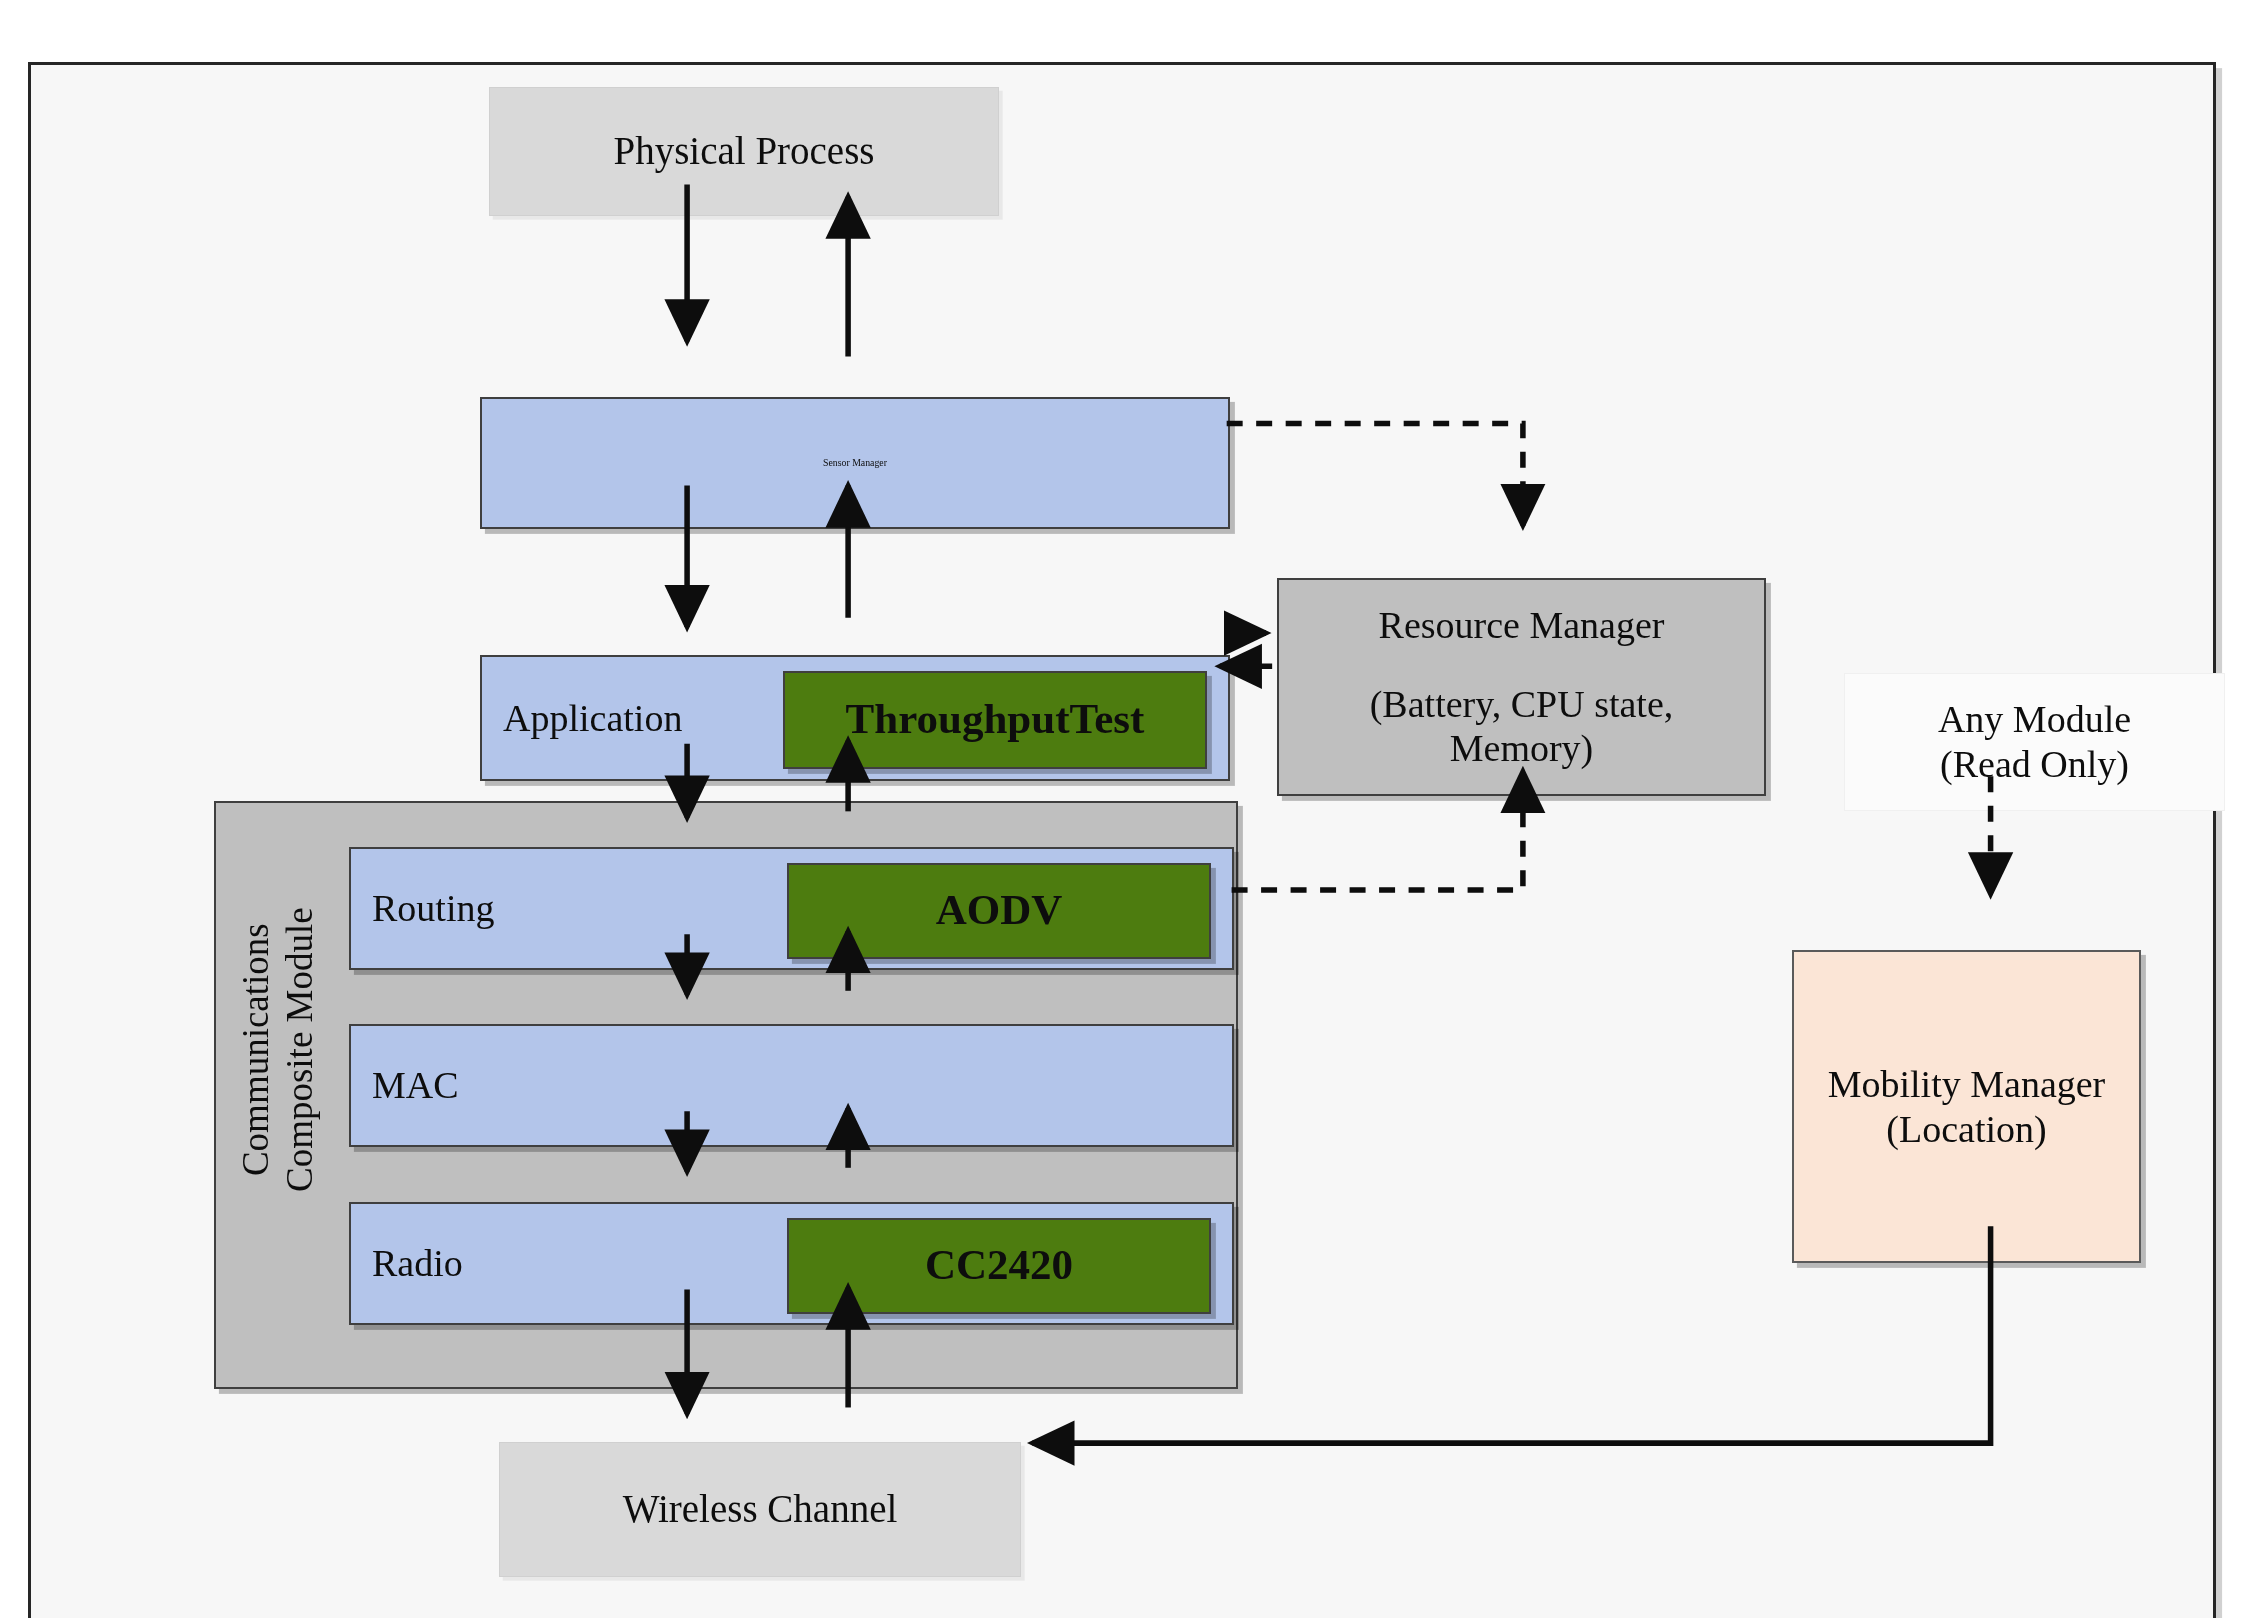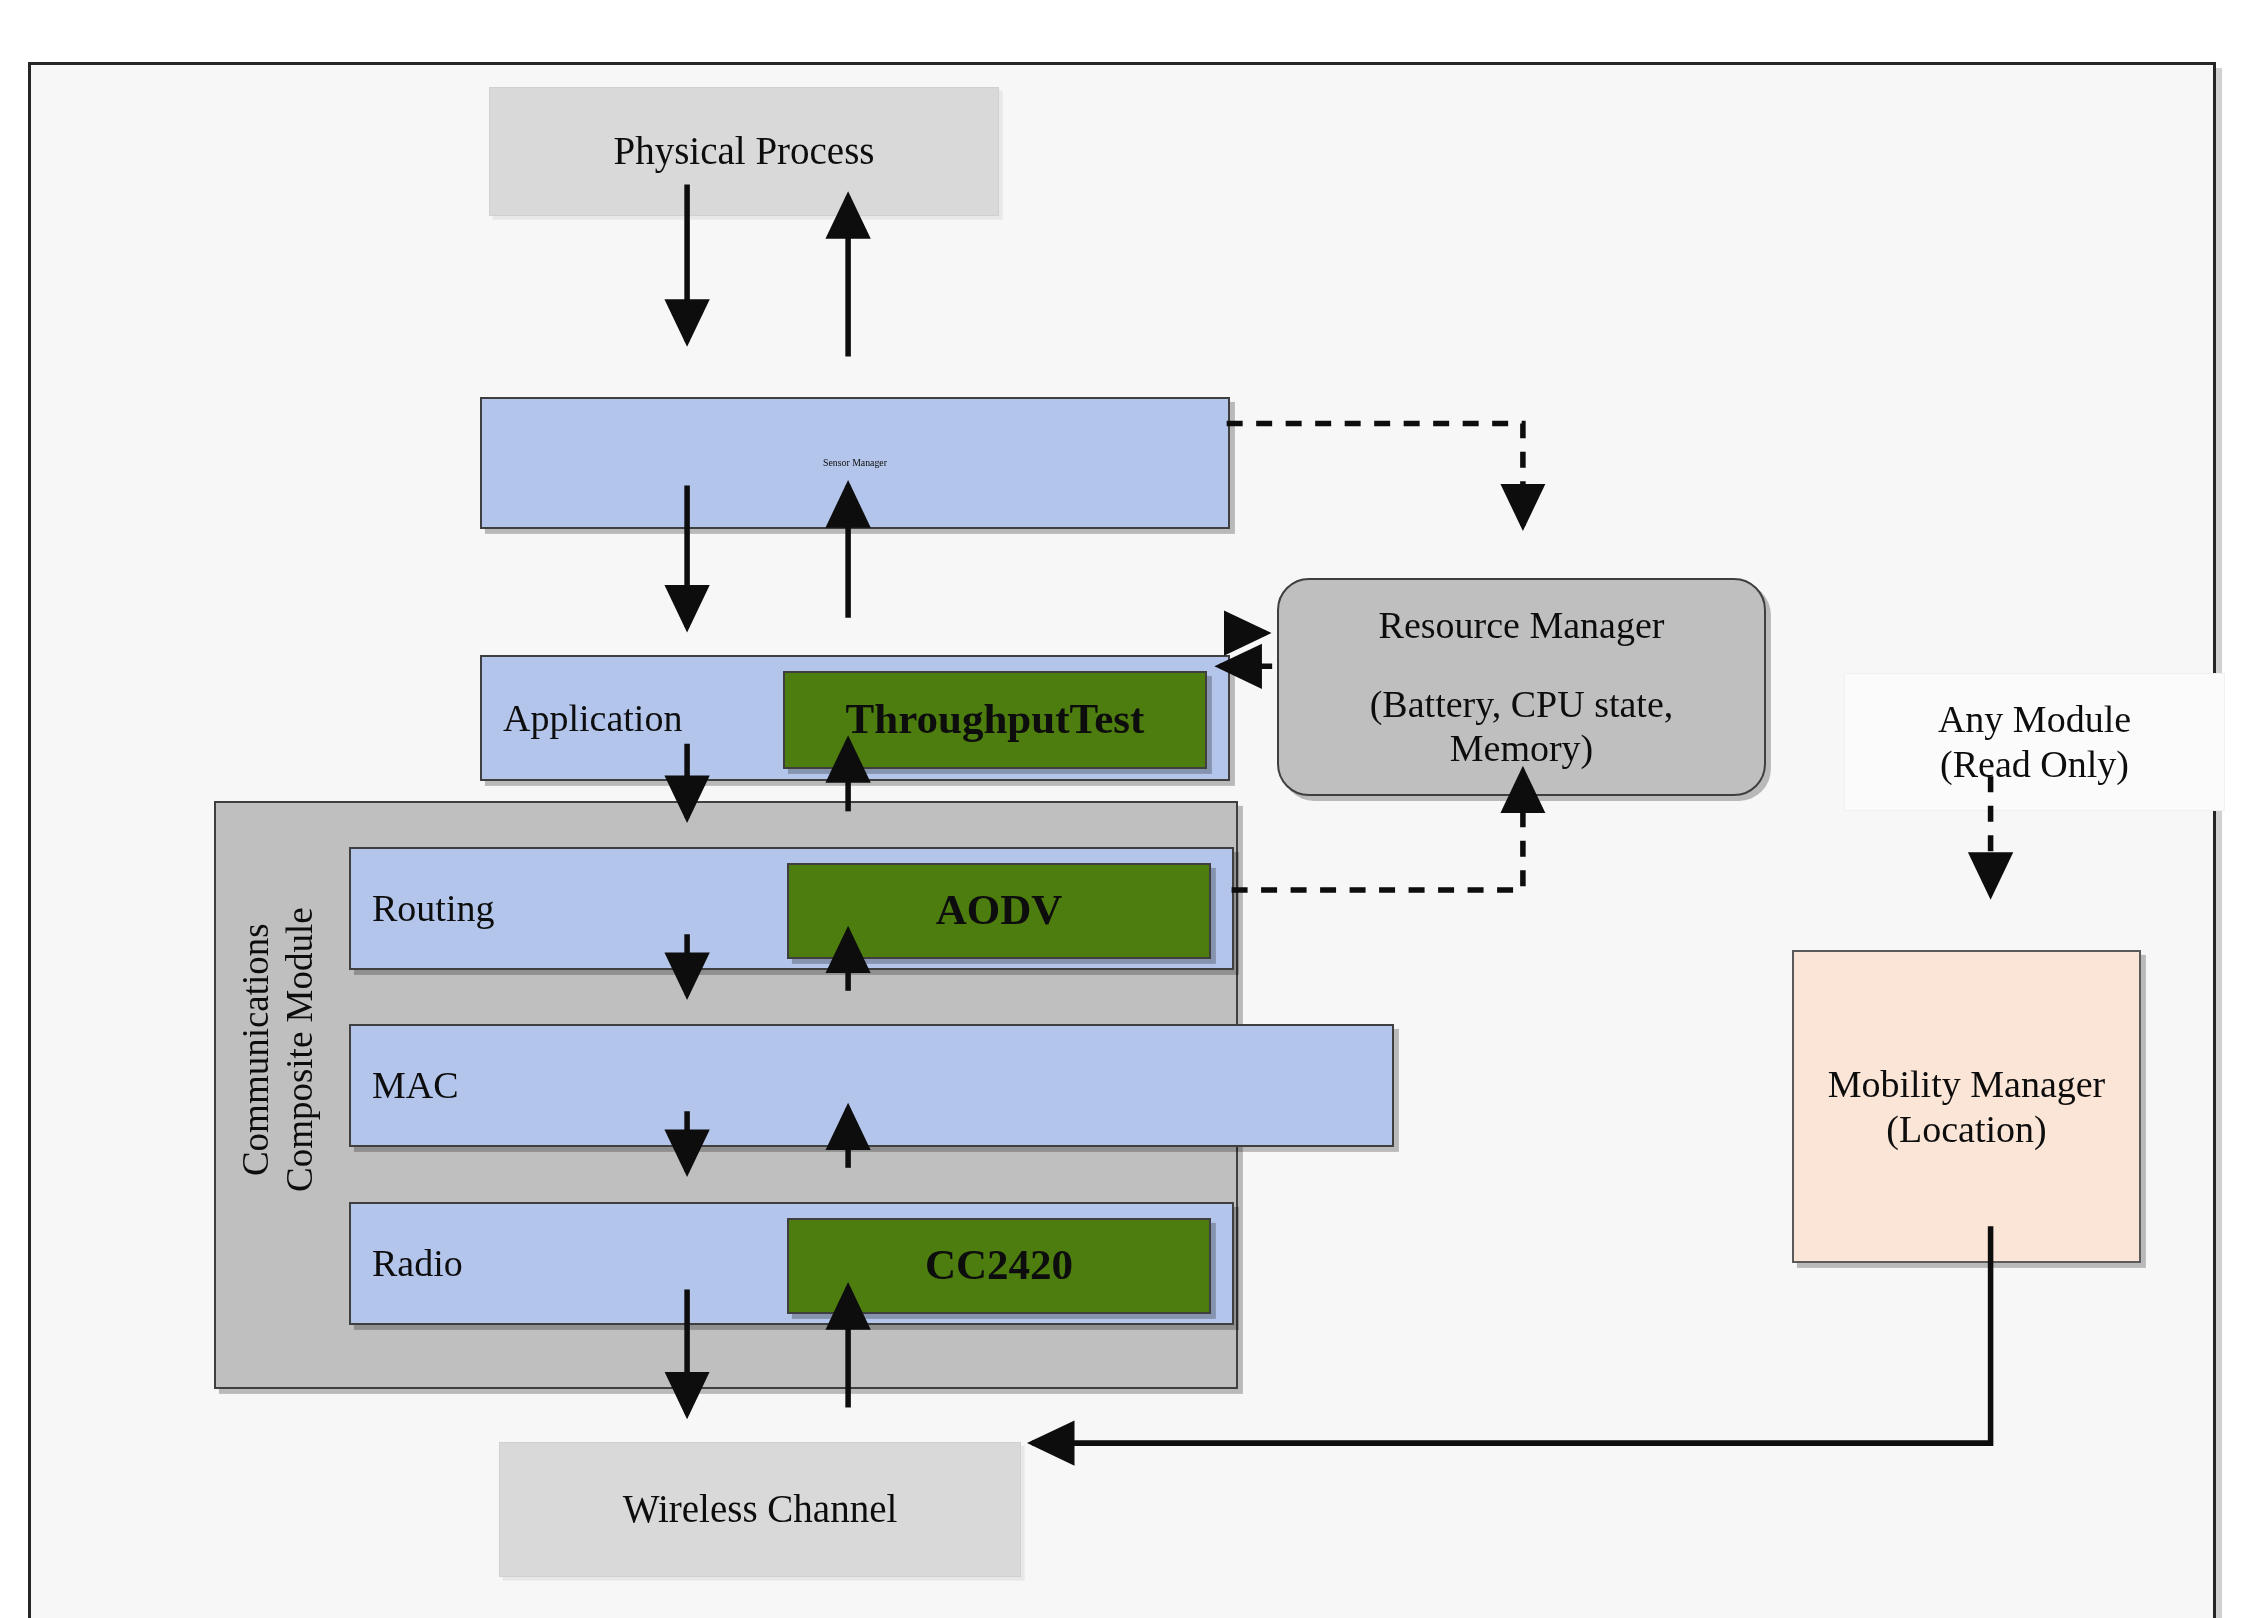--- a/index.html
+++ b/index.html
@@ -144,36 +144,36 @@
       </div>
     </div>
 
     <div class="box layer" style="left:318px;top:782px;width:885px;height:123px;">
       <span class="layer-label">Routing</span>
       <div class="chip" style="left:436px;top:13.5px;width:424px;height:96px;">
         <span>AODV</span>
       </div>
     </div>
 
-    <div class="box layer" style="left:318px;top:959px;width:1045px;height:123px;">
+    <div class="box layer" style="left:318px;top:959px;width:885px;height:123px;">
       <span class="layer-label">MAC</span>
     </div>
 
     <div class="box layer" style="left:318px;top:1137px;width:885px;height:123px;">
       <span class="layer-label">Radio</span>
       <div class="chip" style="left:436px;top:13.5px;width:424px;height:96px;">
         <span>CC2420</span>
       </div>
     </div>
 
     <div class="box ep" style="left:468px;top:1377px;width:522px;height:135px;text-align:right;">
       <span>Wireless Channel</span>
     </div>
 
-    <div class="box mgr-gray" style="left:1246px;top:513px;width:489px;height:218px;border-radius:32px;">
+    <div class="box mgr-gray" style="left:1246px;top:513px;width:489px;height:218px;">
       <span>Resource Manager</span>
       <span class="gap"></span>
       <span>(Battery, CPU state,</span>
       <span>Memory)</span>
     </div>
 
     <div class="box ghost" style="left:1813px;top:608px;width:381px;height:138px;">
       <span>Any Module</span>
       <span>(Read Only)</span>
     </div>

